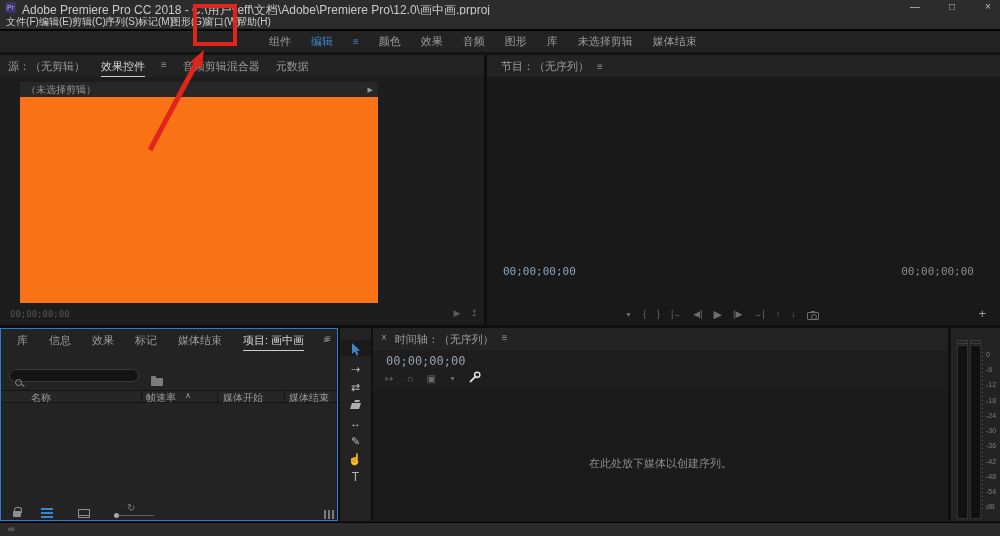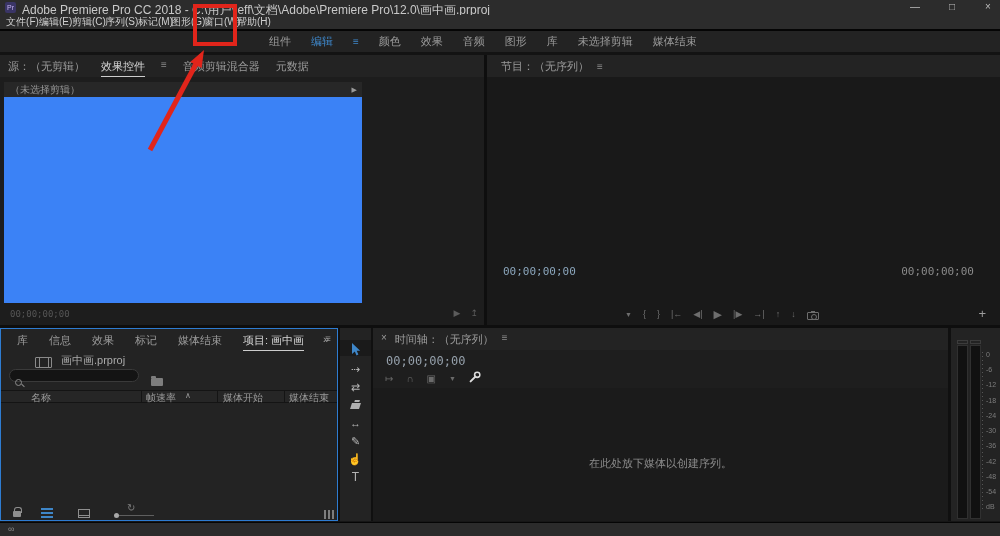--- a/index.html
+++ b/index.html
@@ -30,21 +30,21 @@
   .tabrow { font-size:11px; color:#9b9b9b; }
   .ptab { white-space:nowrap; }
   .ptab.active { color:#d6d6d6; border-bottom:1px solid #cdcdcd; padding-bottom:2px; }
   .pmenu { font-size:10px; color:#8a8a8a; }
 
   
   .top-region { left:0; top:55px; width:1000px; height:270px; background:#131313; }
   .src-group { left:0; top:0; width:484px; height:270px; background:#232323; }
   .src-tabs { left:8px; top:4px; display:flex; gap:16px; align-items:flex-start; }
   .src-content { left:0; top:22px; width:484px; height:226px; background:#1d1d1d; }
-  .noclip-box { left:4px; top:5px; width:358px; height:226px; background:#3b82f6; }
+  .noclip-box { left:20px; top:5px; width:358px; height:226px; background:#f97316; }
   .noclip-bar { left:0; top:0; width:358px; height:15px; background:#272727; font-size:10px;
                 line-height:15px; color:#989898; padding-left:6px; }
   .noclip-expand { position:absolute; right:5px; top:0; font-size:7px; line-height:15px; color:#9a9a9a; }
   .src-bottom { left:0; top:248px; width:484px; height:22px; background:#1d1d1d; }
   .src-tc { left:10px; top:6px; font-size:9px; color:#555; }
   .src-bicons { right:6px; top:5px; display:flex; gap:10px; font-size:9px; color:#5c5c5c; }
 
   .vdiv-top { left:484px; top:0; width:3px; height:270px; background:#0e0e0e; }
 
   .prog-group { left:487px; top:0; width:513px; height:270px; background:#232323; }
@@ -247,24 +247,20 @@
         <span class="ptab">库</span>
         <span class="ptab">信息</span>
         <span class="ptab">效果</span>
         <span class="ptab">标记</span>
         <span class="ptab">媒体结束</span>
         <span class="ptab active">项目: 画中画</span>
         <span class="pmenu">≡</span>
       </div>
       <span class="abs proj-overflow">»</span>
 
-      <div class="abs proj-filerow">
-        <span class="icn icn-project abs" style="left:34px; top:1px;"></span>
-        <span class="abs proj-filename">画中画.prproj</span>
-      </div>
 
       <div class="abs proj-searchrow">
         <div class="abs search-box">
           <span class="icn icn-magnifier abs" style="left:5px; top:2px;"></span>
         </div>
         <span class="icn icn-folder abs" style="left:150px; top:3px;"></span>
         <span class="abs proj-count"></span>
       </div>
 
       <div class="abs proj-header">

